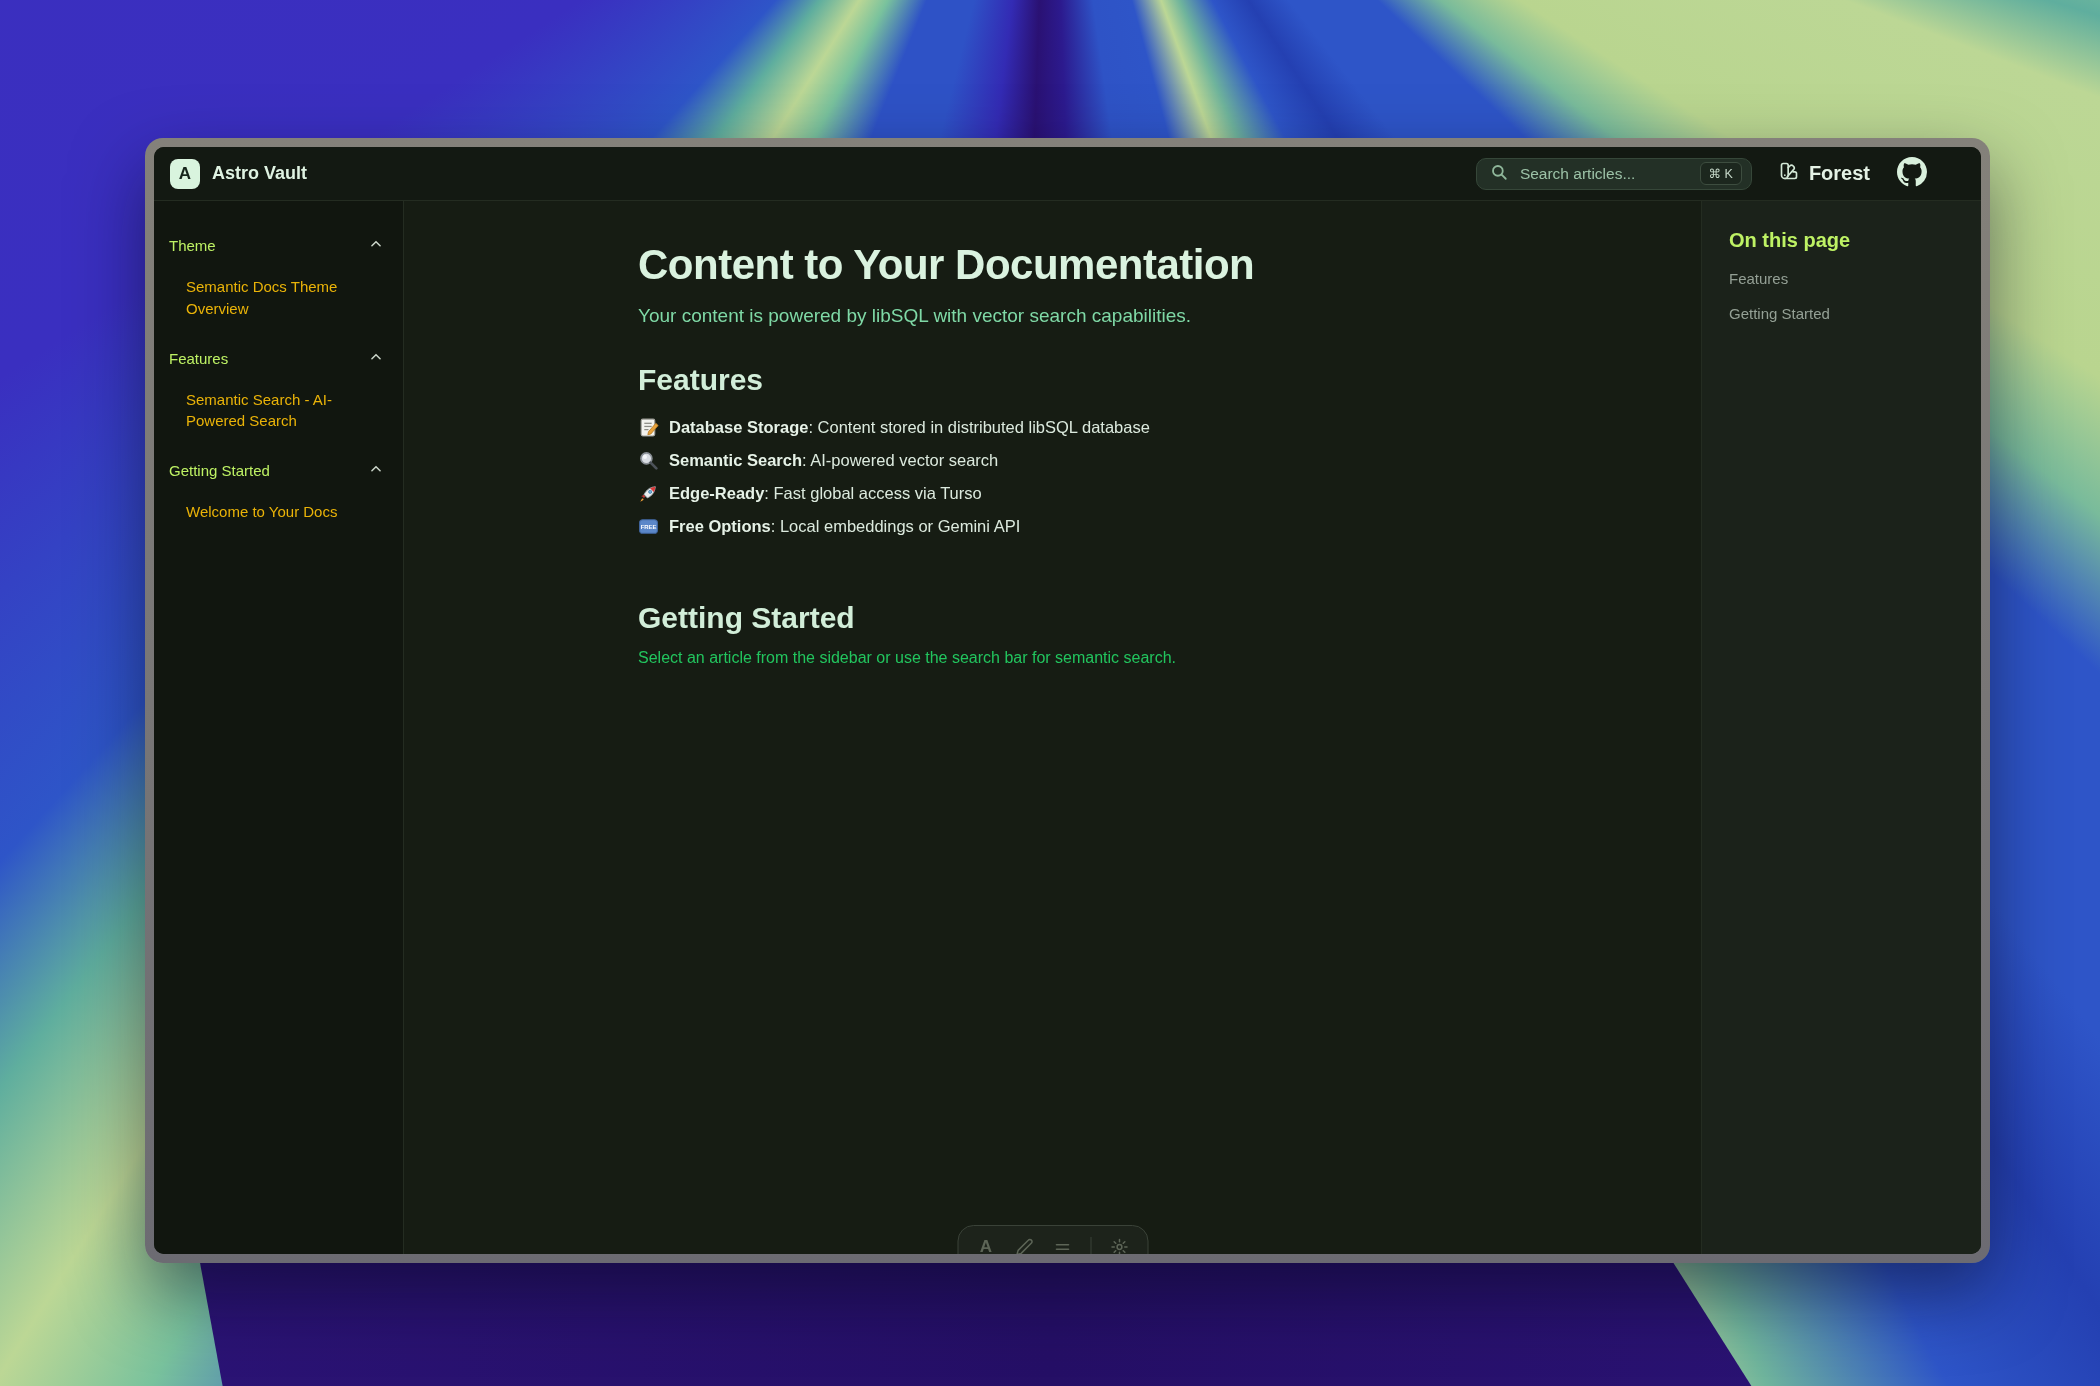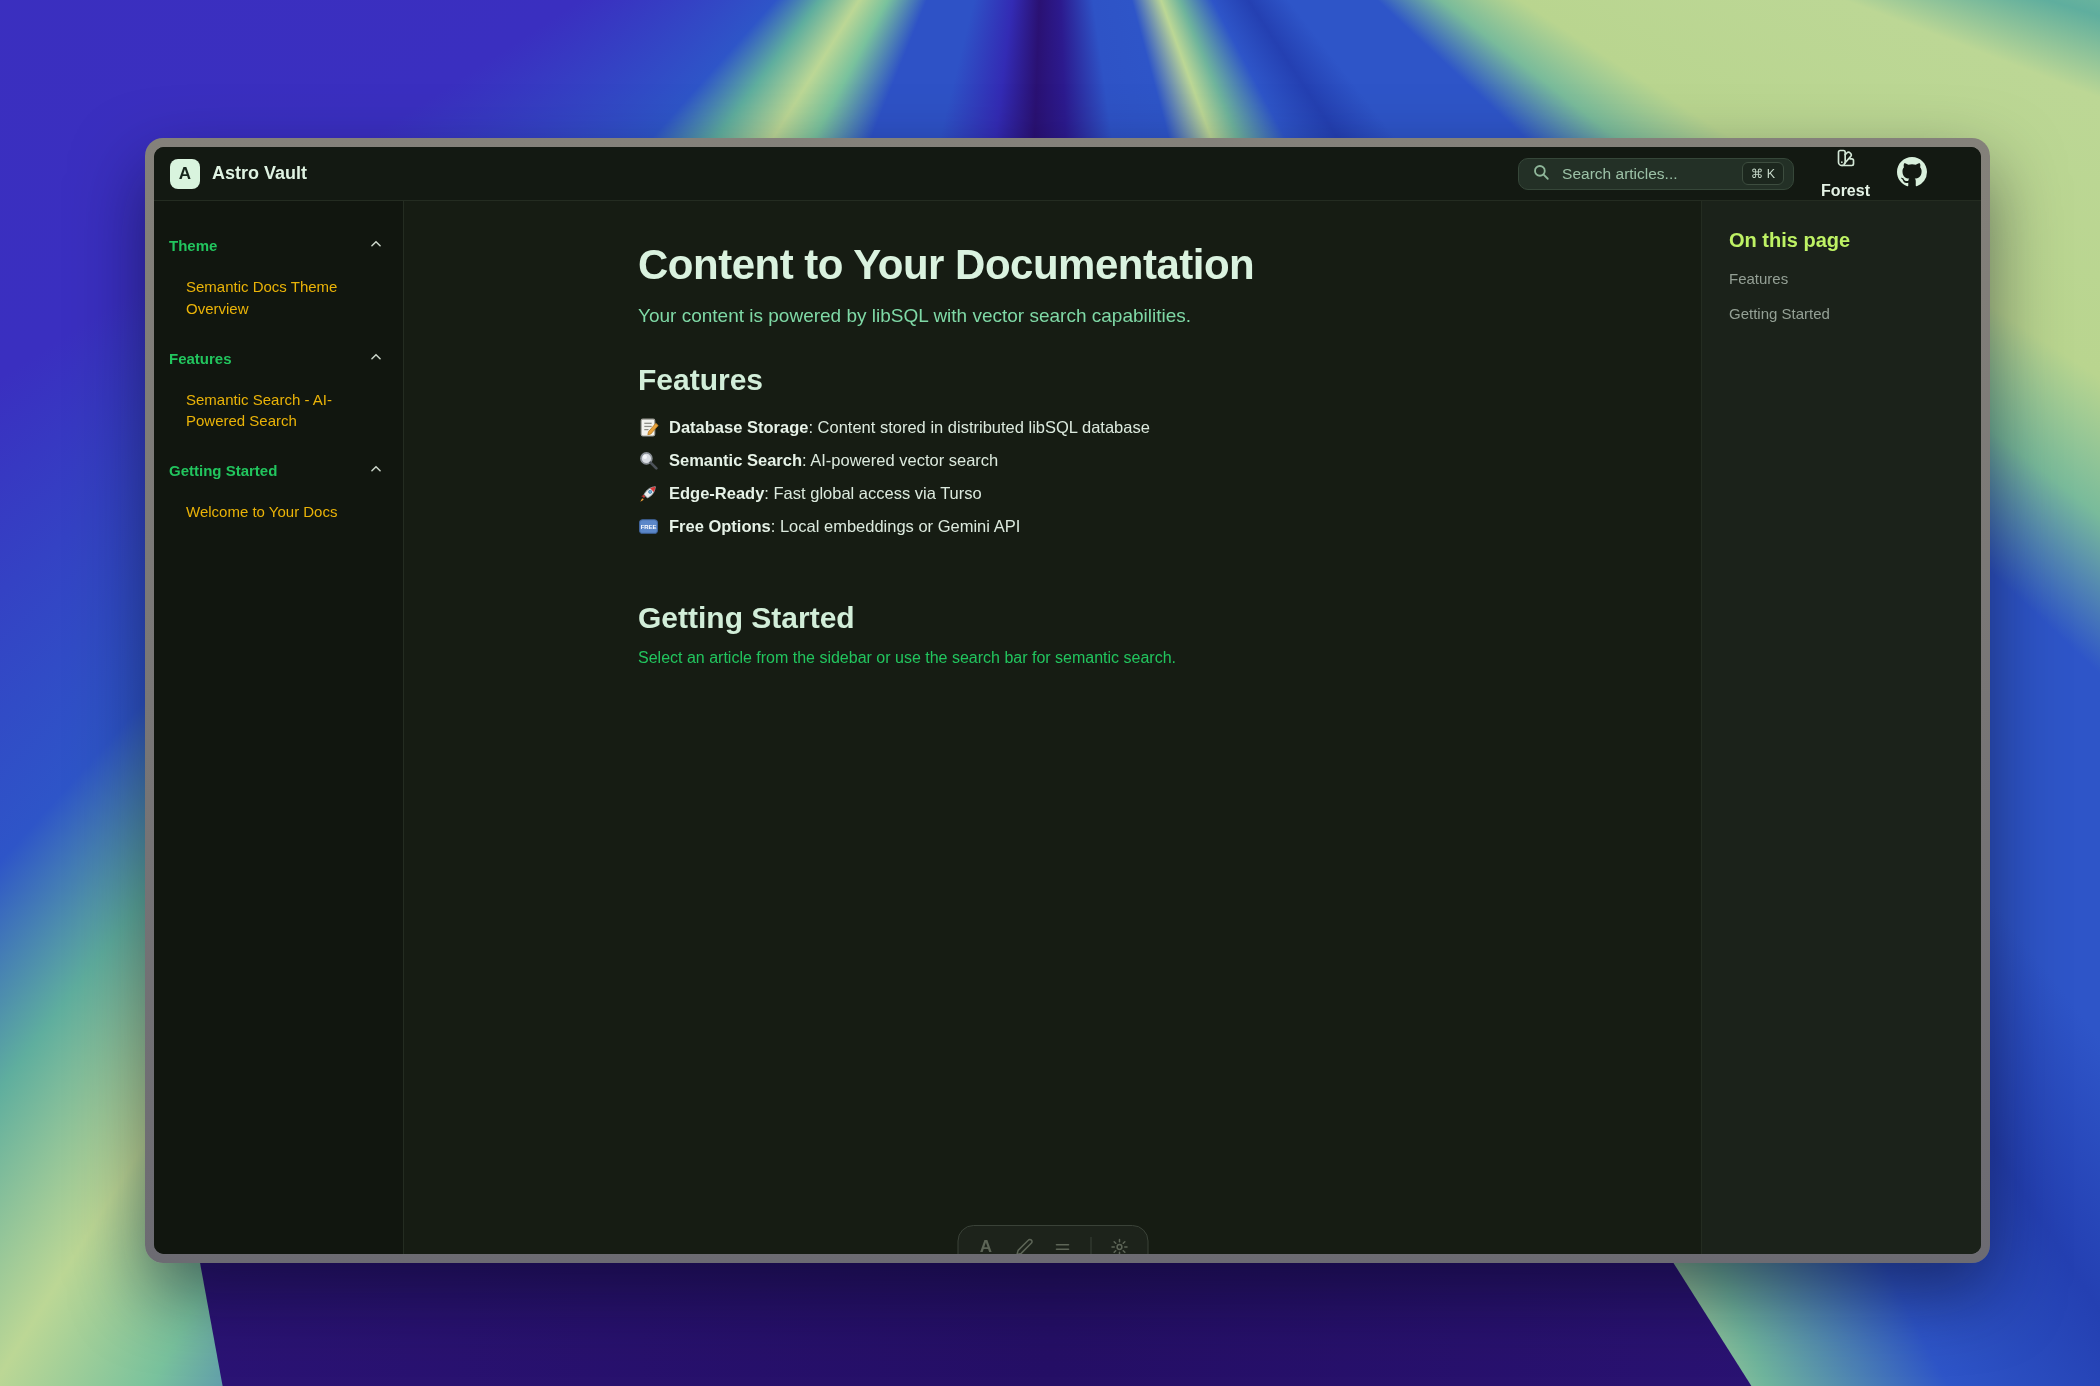--- a/index.html
+++ b/index.html
@@ -48,31 +48,31 @@
   .search { width:276px; height:32px; border-radius:10px; background:#233026;
     border:1px solid #364739; display:flex; align-items:center; gap:10px; padding:0 9px 0 13px; }
   .search svg { flex:0 0 auto; }
   .search input { flex:1; min-width:0; background:transparent; border:none; outline:none;
     font-family:inherit; font-size:15.5px; color:#cfe4d4; }
   .search input::placeholder { color:#9cc2a7; opacity:1; }
   .kbd { background:#1c271e; border:1px solid #3d4d3f; border-radius:6px; color:#c6d8c9;
     font-size:12.5px; padding:3px 8px; white-space:nowrap; }
 
   .theme-btn { display:flex; align-items:center; gap:10px; color:#e4f2e5;
-    font-size:16px; font-weight:600; cursor:pointer;flex-direction:column; }
+    font-size:20px; font-weight:600; cursor:pointer; }
   .gh-btn { display:flex; align-items:center; cursor:pointer; }
 
   
   .app-body { flex:1; display:flex; min-height:0; }
 
   .sidebar { flex:0 0 250px; width:250px; background:#11160f; border-right:1px solid #242c21;
     padding:36px 20px 0 15px; }
   .side-section { margin-bottom:30px; }
   .side-head { display:flex; justify-content:space-between;
-    color:#22c55e; font-size:15px; font-weight:700; cursor:pointer; }
+    color:#bef264; font-size:15px; font-weight:400; cursor:pointer; }
   .side-link { display:block; margin:22px 0 0 17px; color:#eab308; font-size:15px;
     line-height:1.45; text-decoration:none; cursor:pointer; }
 
   .main { flex:1; min-width:0; position:relative; background:#161c13;
     padding:40px 80px 0 234px; }
   .main h1 { margin:0; font-size:42px; font-weight:800; color:#daf2df; letter-spacing:-.5px; }
   .subtitle { margin:16px 0 0; font-size:19px; color:#7fd9a6; }
   .main h2 { margin:36px 0 0; font-size:30px; font-weight:800; color:#d2eed9; }
   .h2-gs { margin-top:58px !important; }
   .feature-list { list-style:none; margin:14px 0 0; padding:0; }

